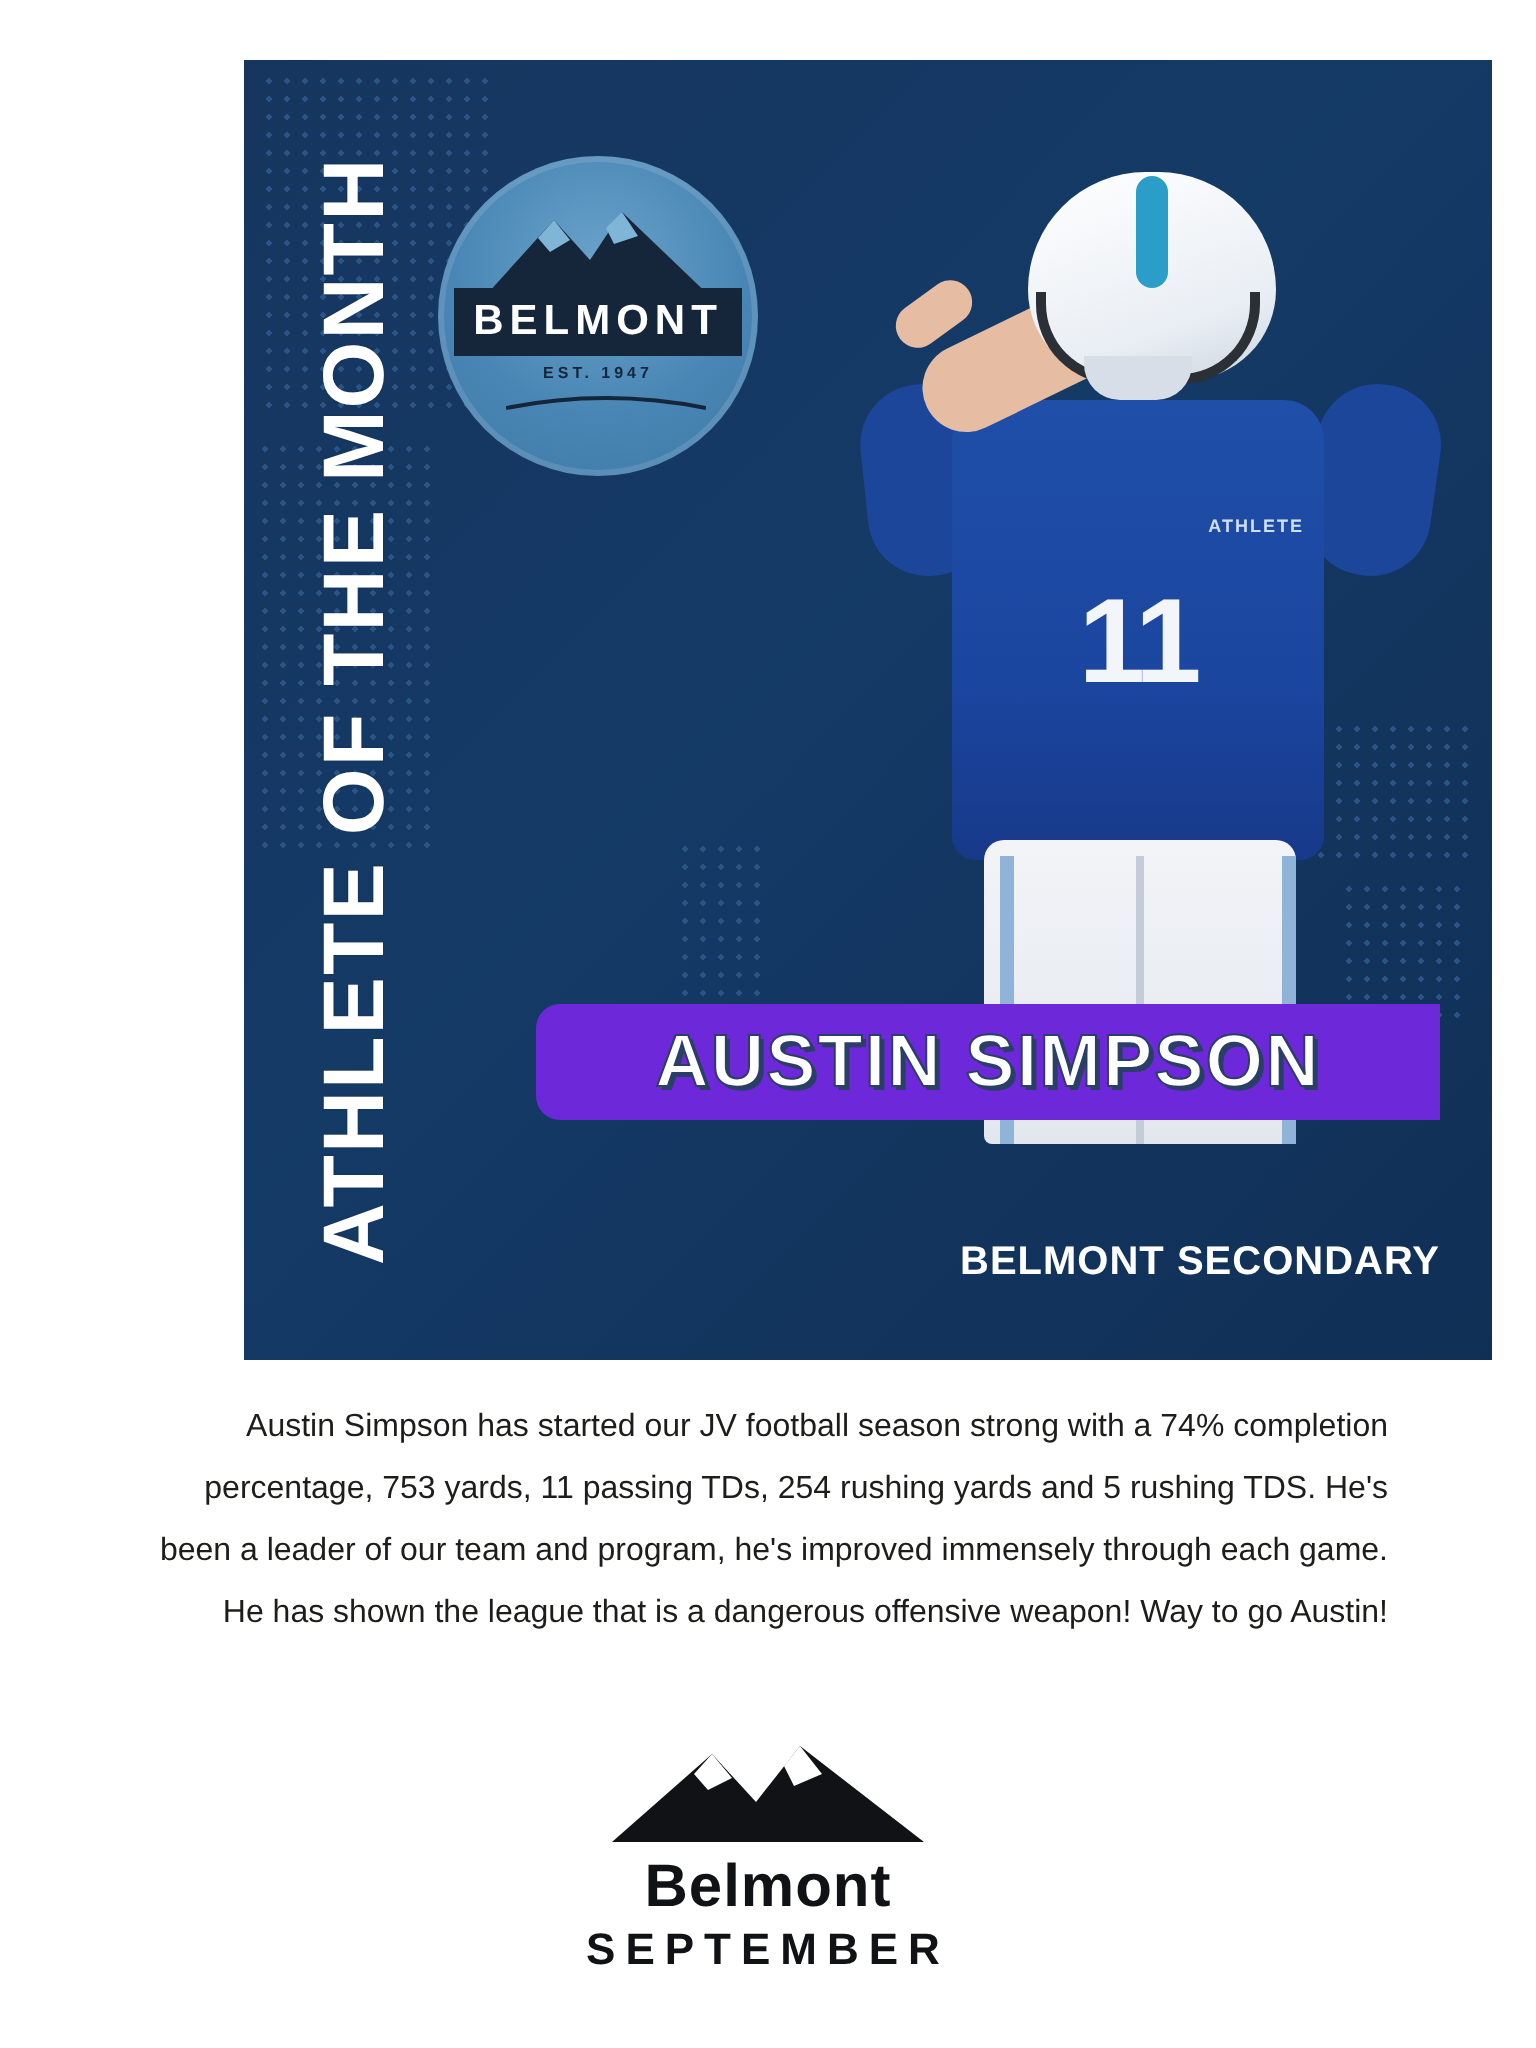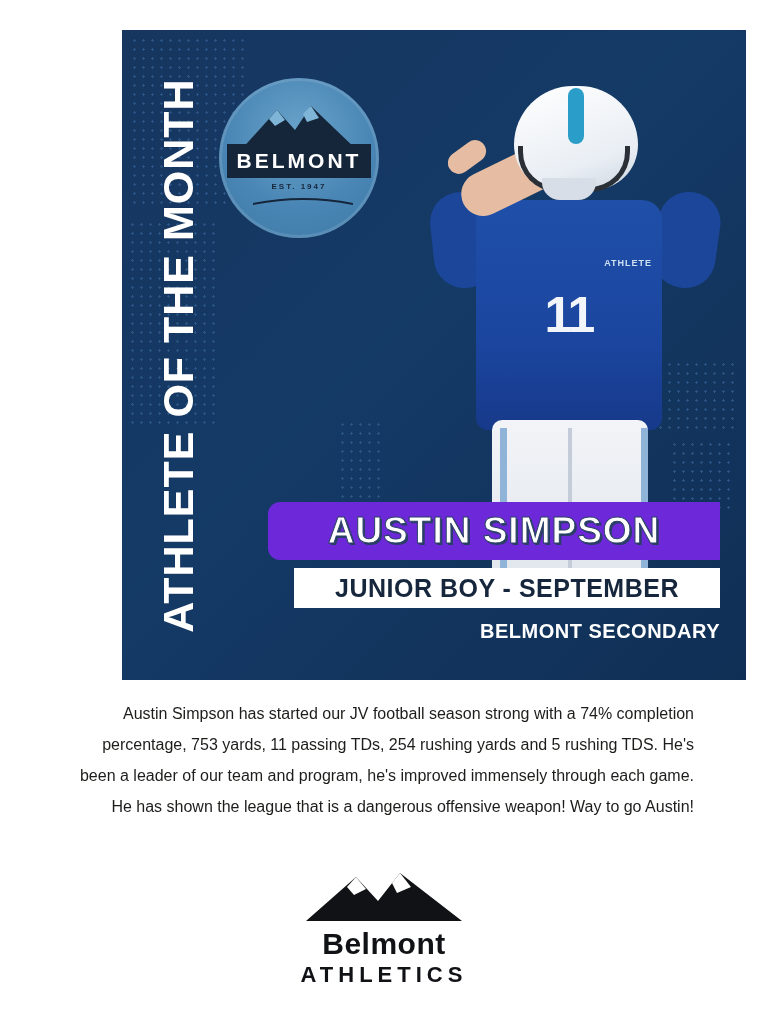--- a/index.html
+++ b/index.html
@@ -142,21 +142,21 @@
     height: 230px;
     background: linear-gradient(180deg, #1f4fa8 0%, #1b46a0 60%, #17398a 100%);
     border-radius: 20px 20px 12px 12px;
   }
   .jersey .num {
     position: absolute;
     left: 0; right: 0;
     top: 86px;
     text-align: center;
     color: #f2f6fb;
-    font-size: 50px;
+    font-size: 60px;
     font-weight: bold;
     font-family: "Liberation Sans", sans-serif;
     letter-spacing: -2px;
   }
   .jersey .team {
     position: absolute;
     right: 10px;
     top: 58px;
     color: #cfe0f2;
     font-size: 9px;
@@ -410,32 +410,29 @@
         <div class="mid"></div>
       </div>
       <div class="facemask"></div>
       <div class="chinstrap"></div>
     </div>
 
     <div class="name-plate">
       <span>AUSTIN SIMPSON</span>
     </div>
 
-    <div class="sub-plate">
-      <span>JUNIOR BOY - SEPTEMBER</span>
-    </div>
 
     <div class="school-line">BELMONT SECONDARY</div>
   </div>
 
   <div class="caption">Austin Simpson has started our JV football season strong with a 74% completion percentage, 753 yards, 11 passing TDs, 254 rushing yards and 5 rushing TDS. He's been a leader of our team and program, he's improved immensely through each game. He has shown the league that is a dangerous offensive weapon! Way to go Austin!</div>
 
   <div class="footer-logo">
     <svg class="mtn-mark" viewBox="0 0 168 56">
       <path d="M6 54 L56 10 L78 34 L100 6 L162 54 Z" fill="#111215"></path>
       <path d="M56 10 L66 22 L54 28 L47 20 Z" fill="#ffffff"></path>
       <path d="M100 6 L111 20 L97 26 L92 16 Z" fill="#ffffff"></path>
     </svg>
     <div class="f-belmont">Belmont</div>
-    <div class="f-athletics">ATHLETICS</div>
+    <div class="f-athletics">SEPTEMBER</div>
   </div>
 
 </div>
 
 </body></html>

